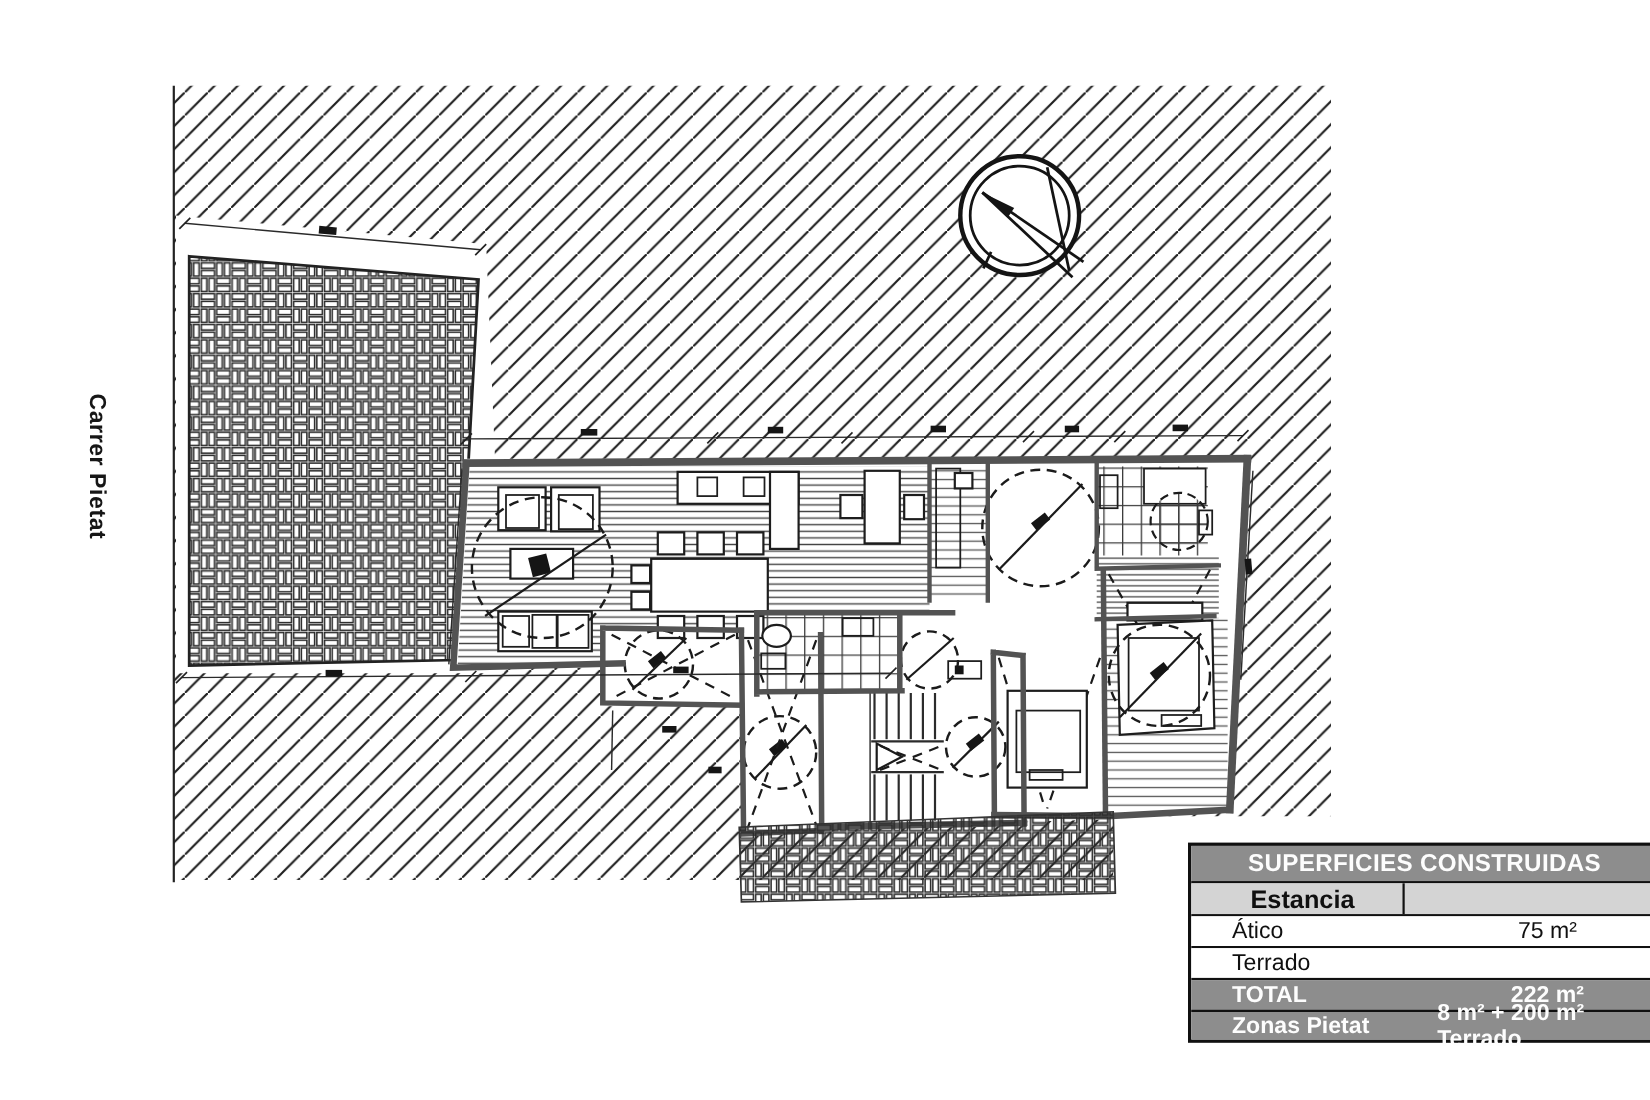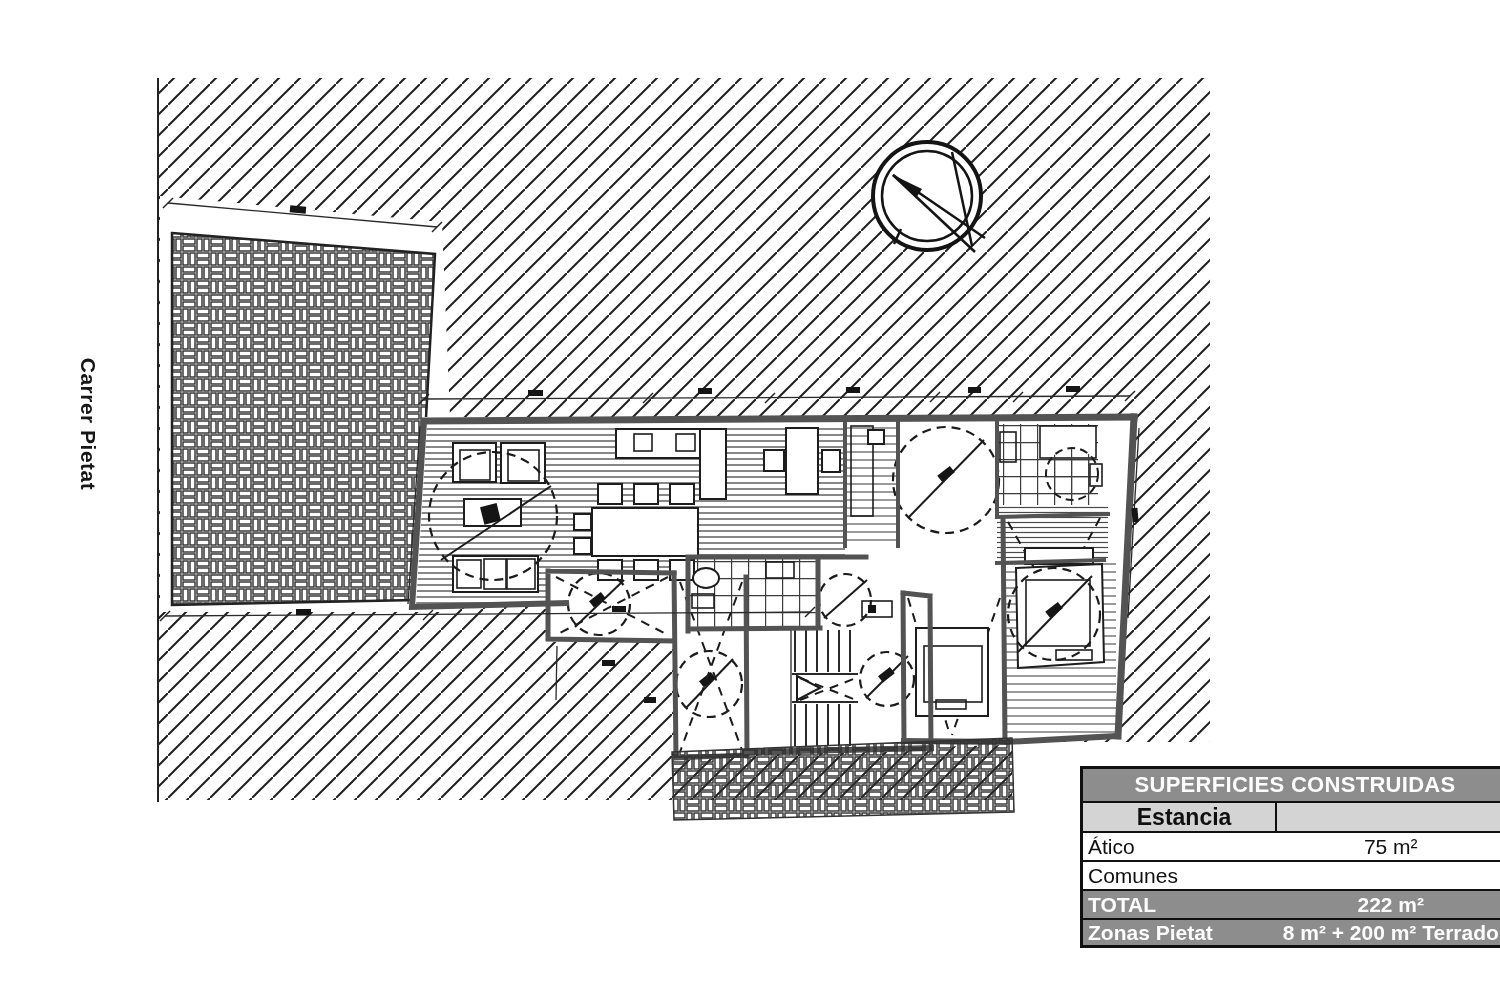--- a/index.html
+++ b/index.html
@@ -19,21 +19,21 @@
   .t-header{height:32px;background:#8d8d8d;color:#fdfdfd;font-weight:bold;
     font-size:22px;display:flex;align-items:center;justify-content:center;
     border-bottom:2px solid #101010;letter-spacing:.3px;}
   .t-sub{height:28px;display:flex;background:#d4d4d4;
     border-bottom:2px solid #101010;font-weight:bold;font-size:23px;padding-left:10px;}
   .t-sub .c1{width:44%;border-right:2px solid #101010;display:flex;
     align-items:center;justify-content:center;}
   .t-sub .c2{flex:1;display:flex;align-items:center;justify-content:center;}
   .t-row{height:27px;display:flex;font-size:21px;background:#fff;
     border-bottom:2px solid #101010;}
-  .t-row .c1{width:44%;display:flex;align-items:center;padding-left:5px;}
+  .t-row .c1{width:44%;display:flex;align-items:center;padding-left:5px;margin-left:32px;}
   .t-row .c2{flex:1;display:flex;align-items:center;justify-content:center;}
   .t-row.hl{background:#8d8d8d;color:#fdfdfd;font-weight:bold;align-items:center;}
   .t-row:last-child{border-bottom:none;height:25px;}
 
   
   .dash-circle{stroke:#1b1b1b;stroke-width:2.2;stroke-dasharray:9 6;fill:none;}
   .dashed{stroke:#1b1b1b;stroke-width:2;stroke-dasharray:9 7;fill:none;}
   .solidline{stroke:#1b1b1b;stroke-width:2;fill:none;}
   .furn{fill:#ffffff;stroke:#1d1d1d;stroke-width:2;}
   .furn-thin{fill:none;stroke:#1d1d1d;stroke-width:1.6;}
@@ -301,21 +301,21 @@
 <div class="areas-table">
   <div class="t-header">SUPERFICIES CONSTRUIDAS</div>
   <div class="t-sub">
     <div class="c1">Estancia</div>
   </div>
   <div class="t-row">
     <div class="c1">Ático</div>
     <div class="c2">75 m²</div>
   </div>
   <div class="t-row">
-    <div class="c1">Comunes</div>
+    <div class="c1">Terrado</div>
   </div>
   <div class="t-row hl">
     <div class="c1">TOTAL</div>
     <div class="c2">222 m²</div>
   </div>
   <div class="t-row hl">
     <div class="c1">Zonas Pietat</div>
     <div class="c2">8 m² + 200 m² Terrado</div>
   </div>
 </div>

